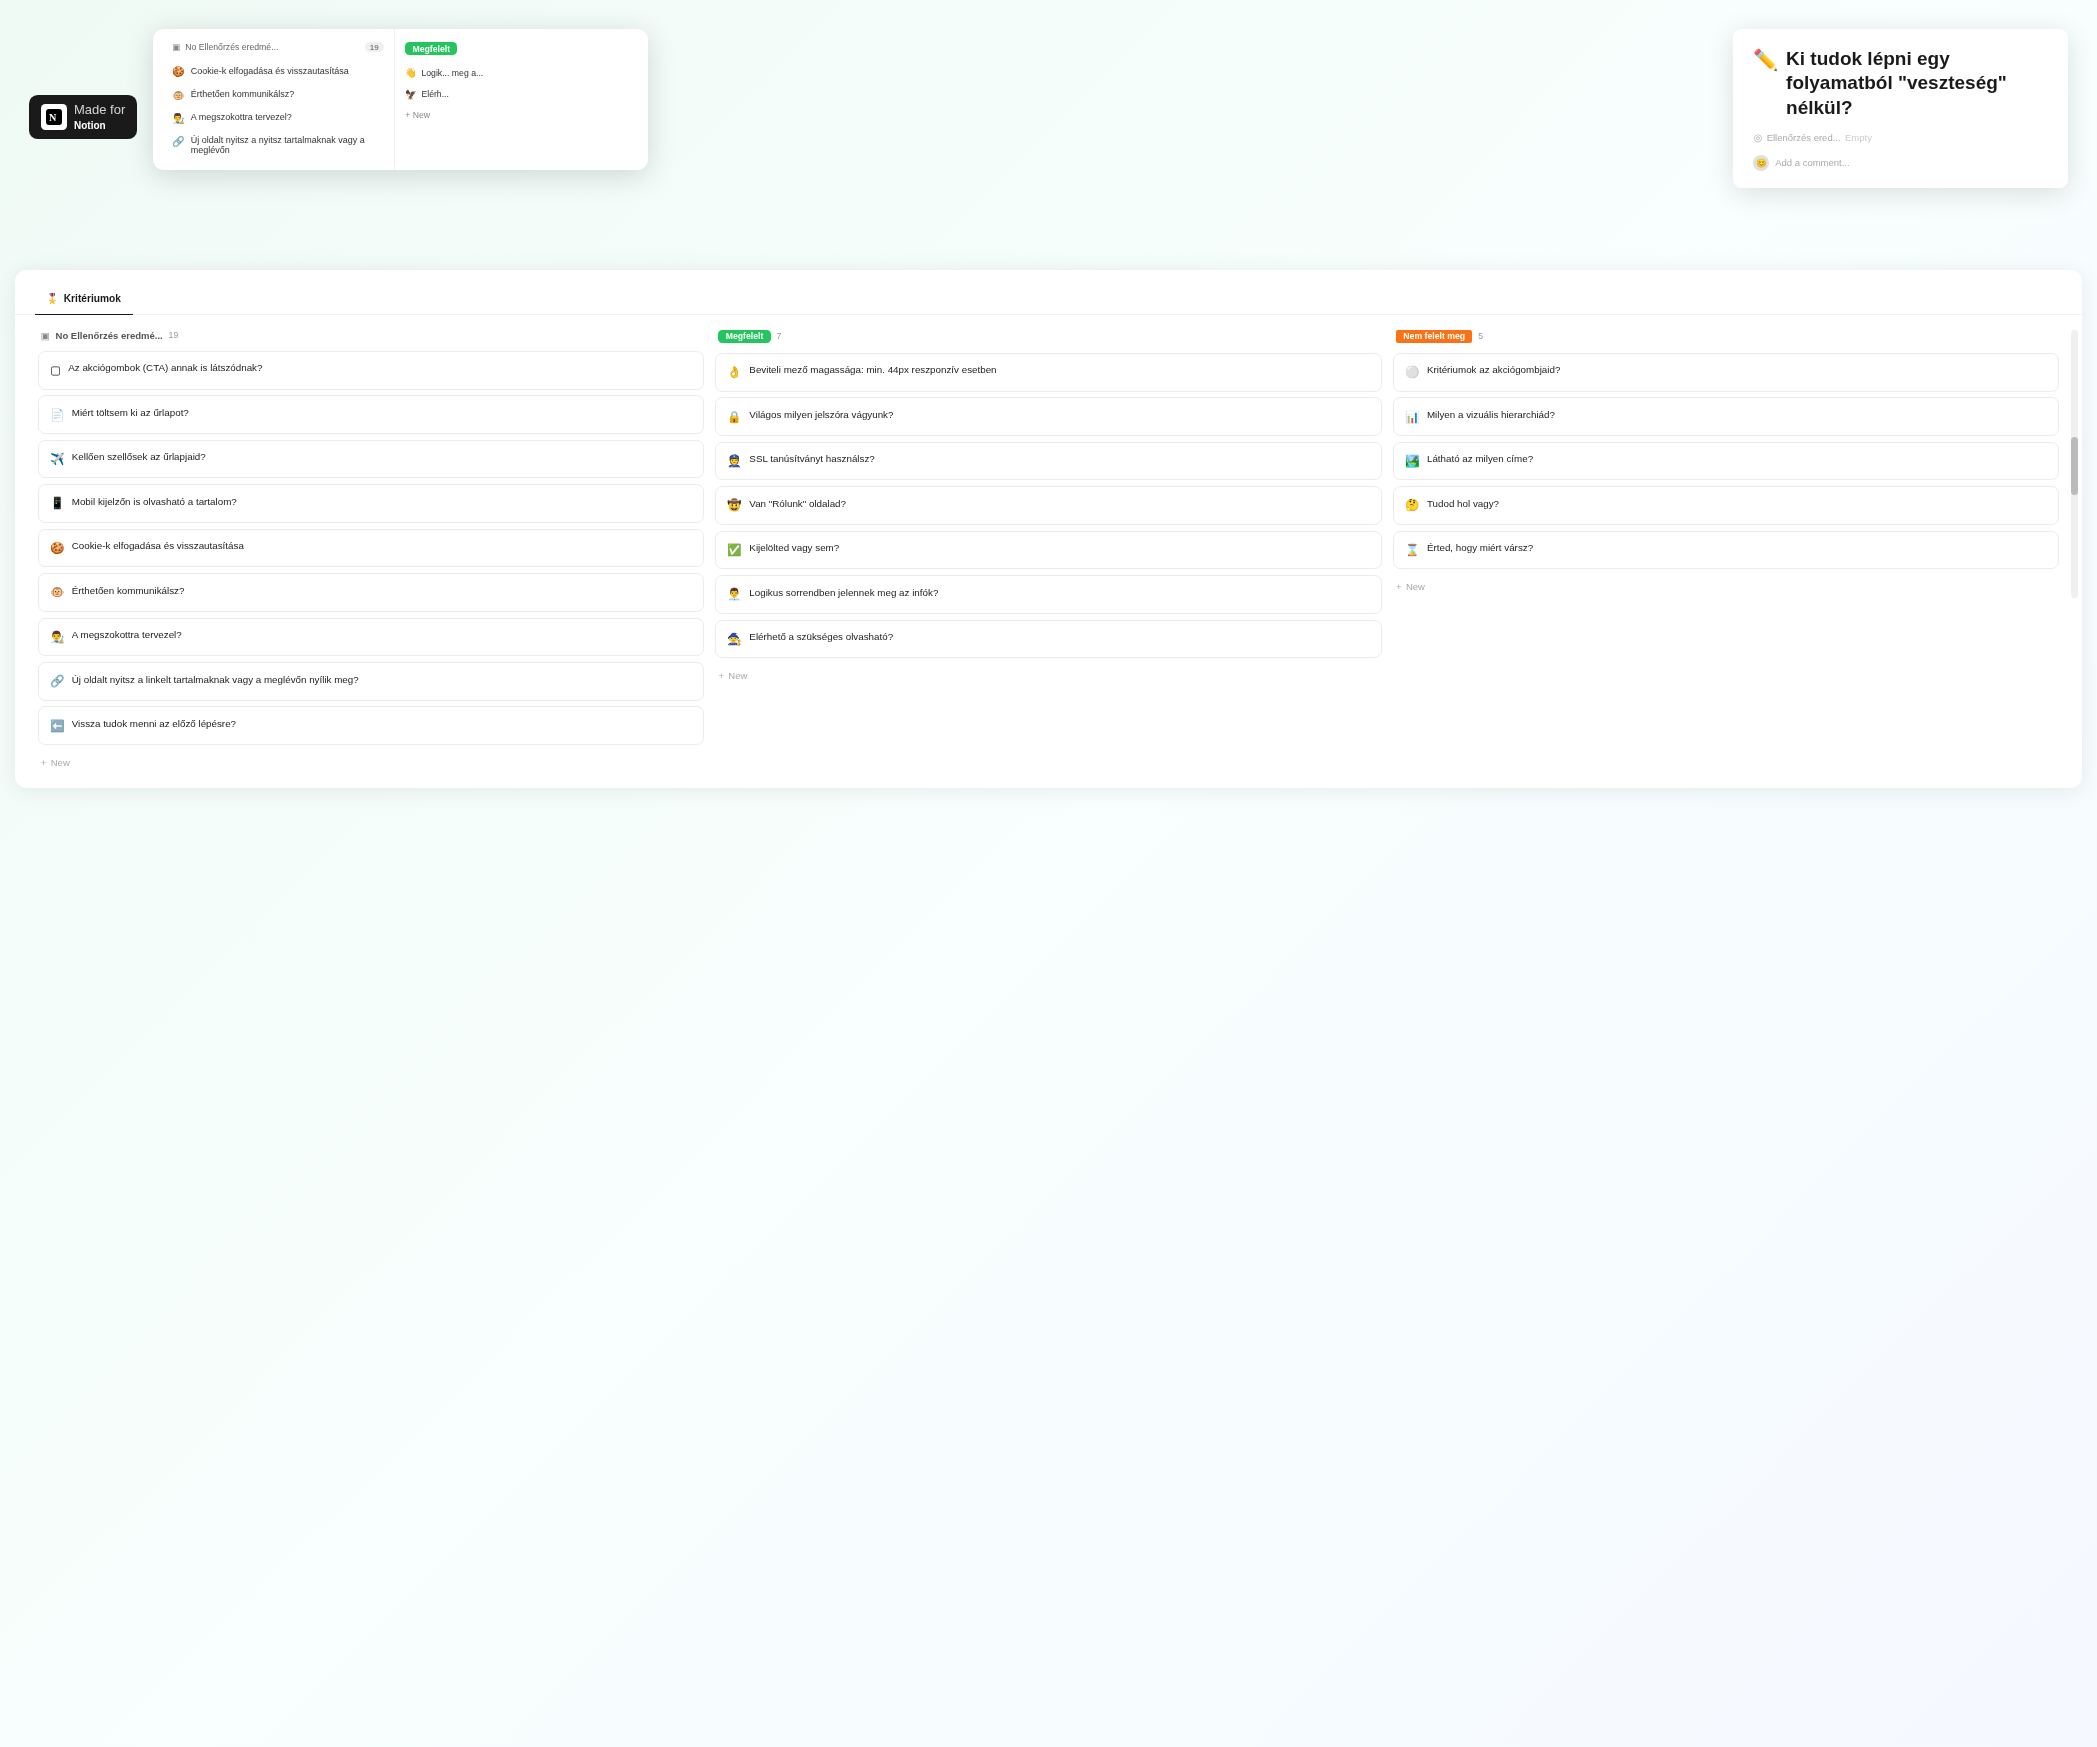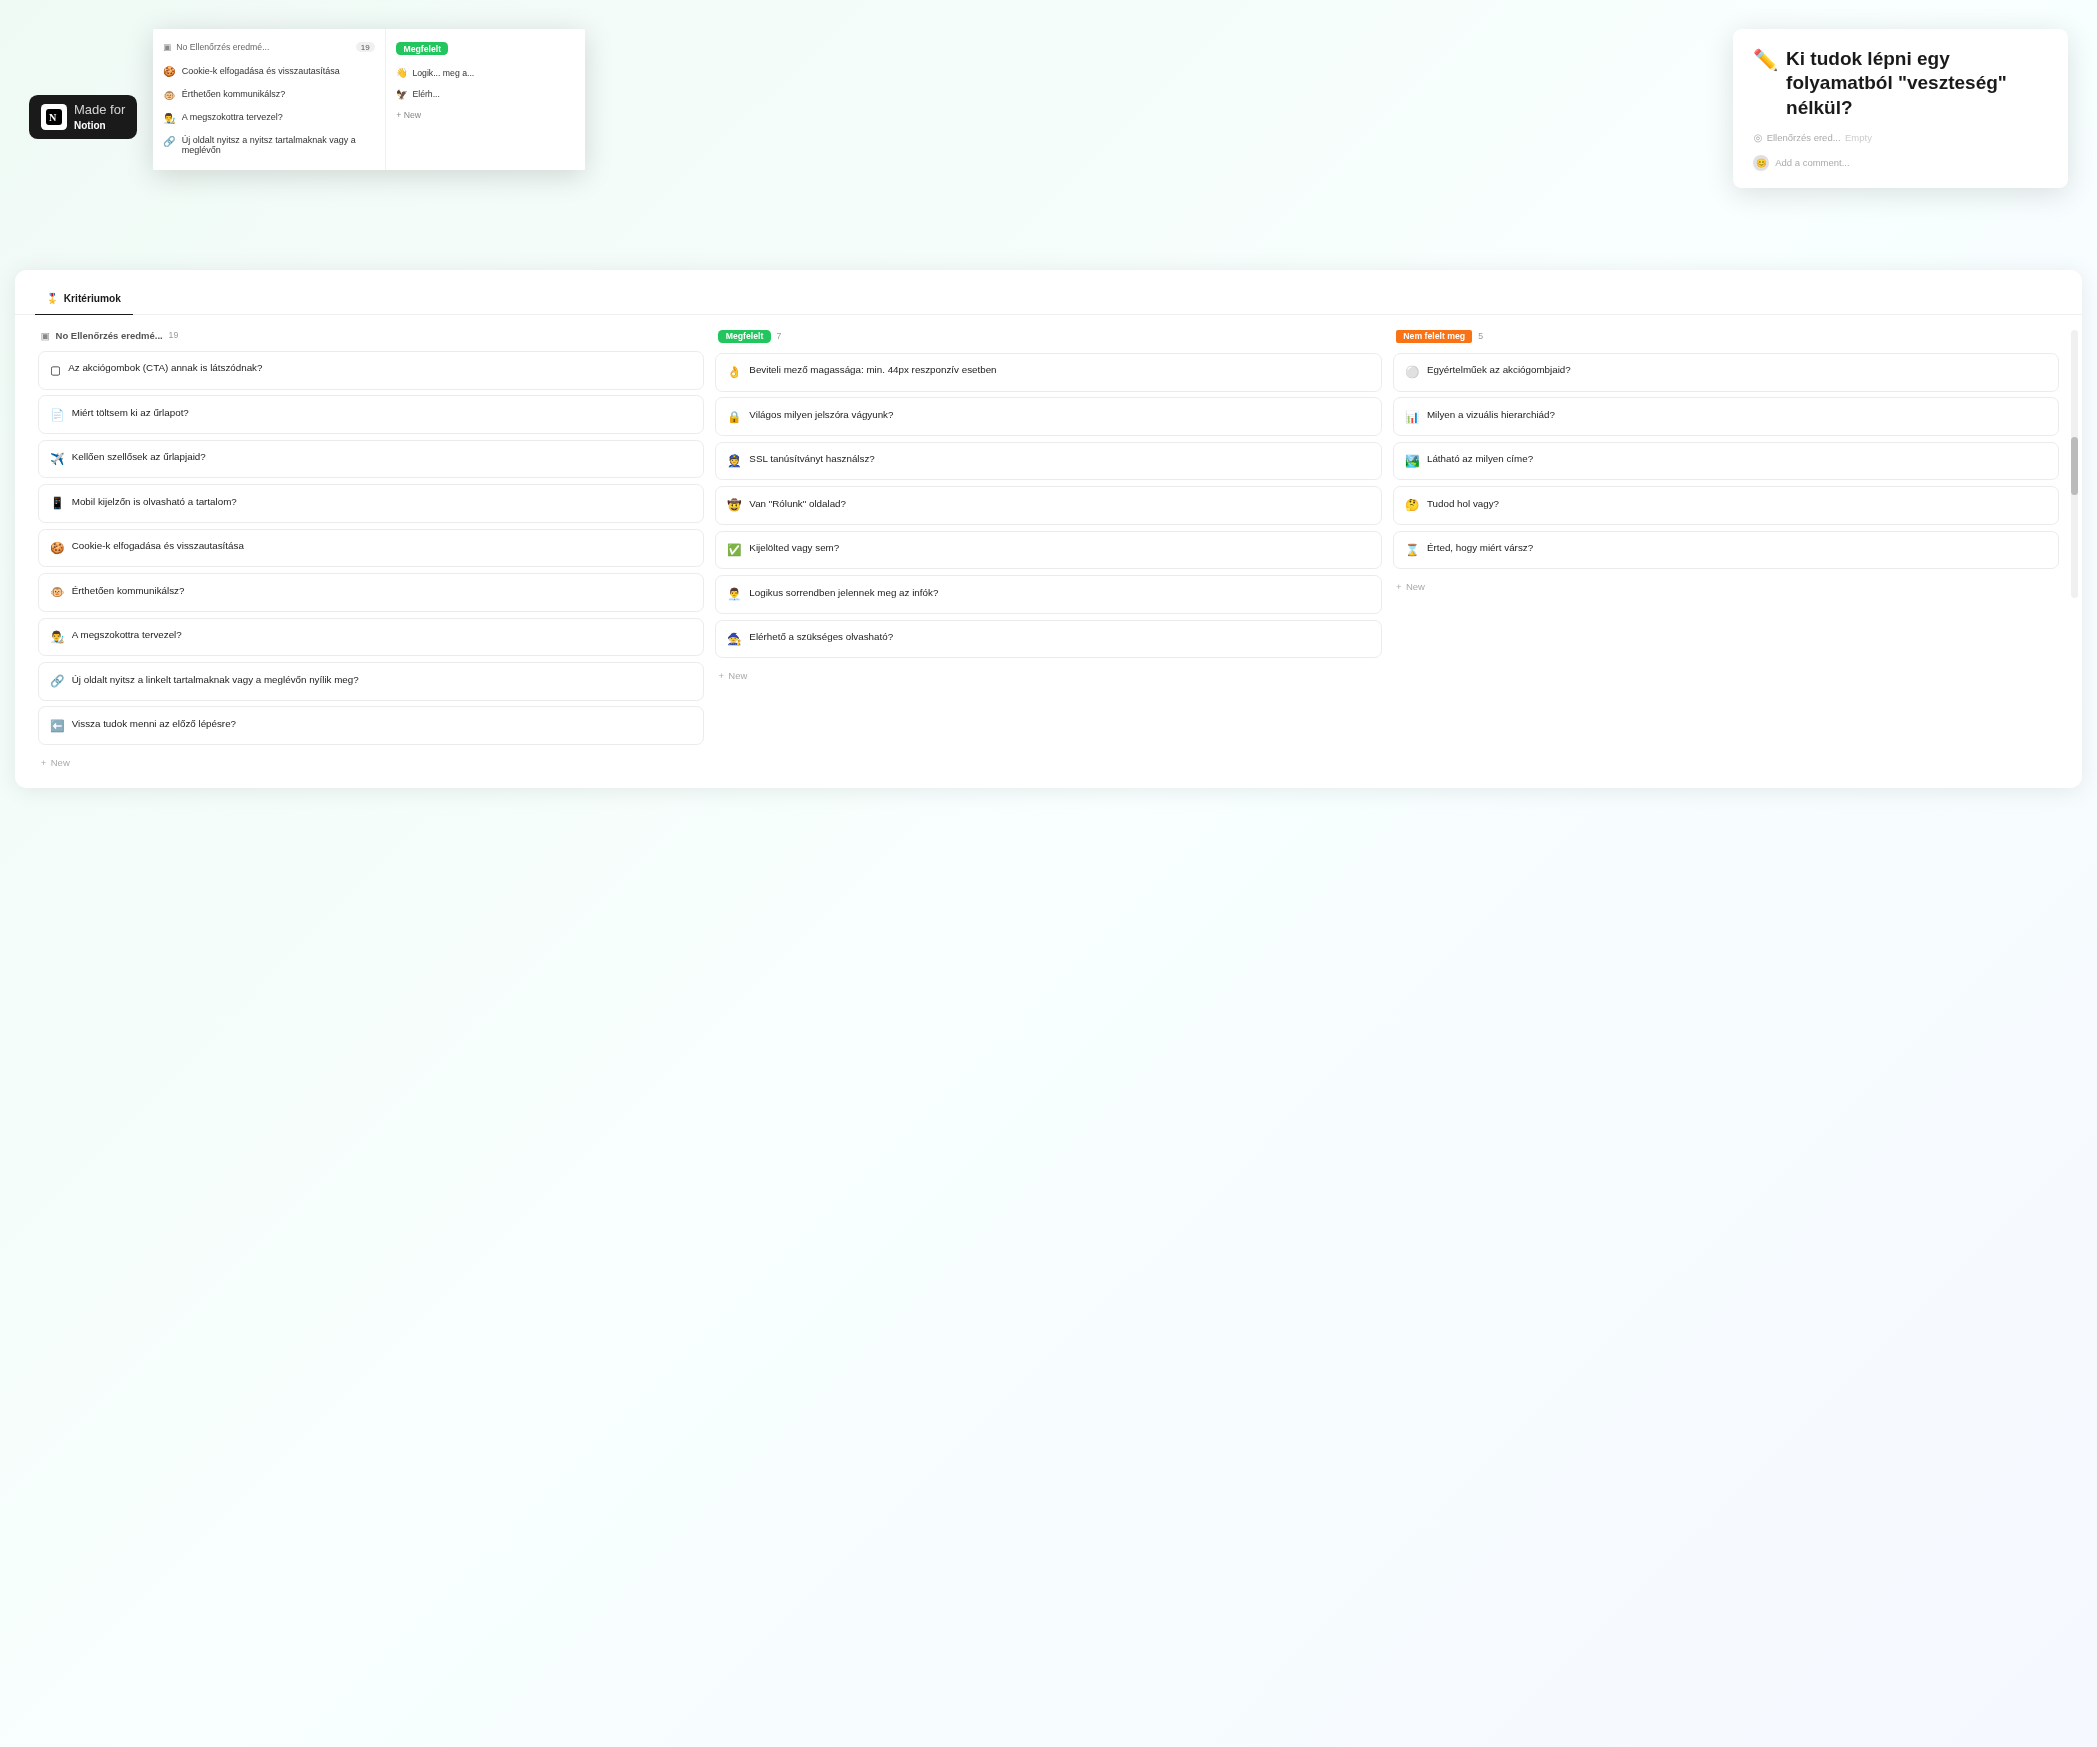--- a/index.html
+++ b/index.html
@@ -70,27 +70,28 @@
       font-weight: 700;
       display: block;
     }
 
     
     .floating-preview {
       position: absolute;
       top: 29px;
       left: 153px;
       background: white;
-      border-radius: 1px;
+      border-radius: 11px;
       box-shadow: 0 5.8px 29px rgba(0,0,0,0.15);
       display: flex;
       gap: 0;
       overflow: hidden;
       z-index: 10;
-      width: 432px;
+      width: 495px;
+      padding-left: 9px;
     }
 
     .floating-left {
       width: 233px;
       padding: 8.7px 0;
       border-right: 0.7px solid #f0f0f0;
     }
     .floating-left-header {
       display: flex;
       align-items: center;
@@ -523,21 +524,21 @@
       </div>
 
       <div class="kanban-column" style="position:relative;">
         <div class="column-header">
           <span class="nem-felelt-col-badge">Nem felelt meg</span>
           <span class="column-count">5</span>
         </div>
 
         <div class="kanban-card">
           <span class="card-icon">⚪</span>
-          <span class="card-text">Egyértelműek az akciógombjaid?</span>
+          <span class="card-text">Kritériumok az akciógombjaid?</span>
         </div>
         <div class="kanban-card">
           <span class="card-icon">📊</span>
           <span class="card-text">Milyen a vizuális hierarchiád?</span>
         </div>
         <div class="kanban-card">
           <span class="card-icon">🏞️</span>
           <span class="card-text">Látható az milyen címe?</span>
         </div>
         <div class="kanban-card">

